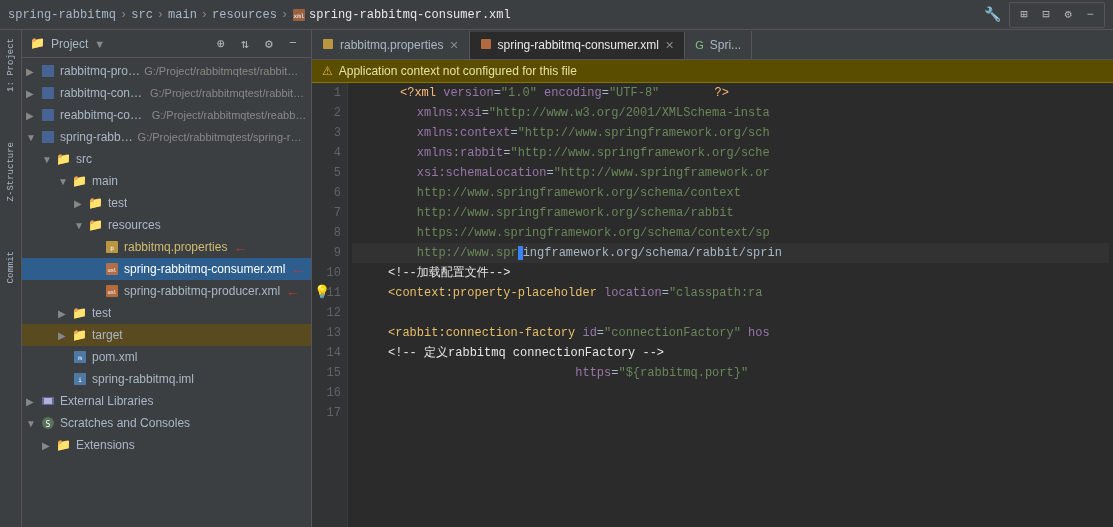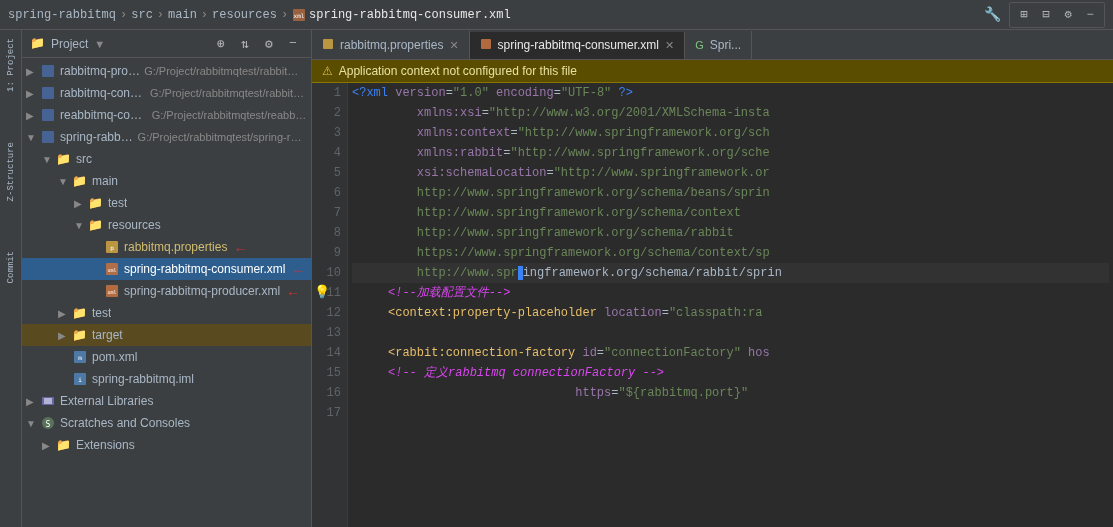--- a/index.html
+++ b/index.html
@@ -269,22 +269,22 @@
       font-size: 12px;
       line-height: 20px;
     }
     .code-line {
       height: 20px;
       white-space: nowrap;
       overflow: hidden;
     }
     .xml-attr { color: #9876aa; }
     .xml-val { color: #6a8759; }
-    .xml-comment { color: #d946ef; font-style: italic; }
-    .xml-decl { color: #3b82f6; }
+    .xml-comment { color: #e5e5e5; }
+    .xml-decl { color: #fdba74; margin-left: 48px; }
     .xml-bracket { color: #e8bf6a; }
     .xml-eq { color: #a9b7c6; }
     .xml-text { color: #a9b7c6; }
     .xml-url { color: #6a8759; }
     .cursor-line {
       background: #323232;
     }
 
     
     .icon-folder { color: #dcb67a; }
@@ -633,24 +633,20 @@
         <div class="code-line">
           <span class="xml-text">&nbsp;&nbsp;&nbsp;&nbsp;&nbsp;&nbsp;&nbsp;&nbsp;</span>
           <span class="xml-attr">xmlns:rabbit</span><span class="xml-eq">=</span><span class="xml-val">"http://www.springframework.org/sche</span>
         </div>
 
         <div class="code-line">
           <span class="xml-text">&nbsp;&nbsp;&nbsp;&nbsp;&nbsp;&nbsp;&nbsp;&nbsp;</span>
           <span class="xml-attr">xsi:schemaLocation</span><span class="xml-eq">=</span><span class="xml-val">"http://www.springframework.or</span>
         </div>
 
-        <div class="code-line">
-          <span class="xml-text">&nbsp;&nbsp;&nbsp;&nbsp;&nbsp;&nbsp;&nbsp;&nbsp;</span>
-          <span class="xml-url">http://www.springframework.org/schema/beans/sprin</span>
-        </div>
 
         <div class="code-line">
           <span class="xml-text">&nbsp;&nbsp;&nbsp;&nbsp;&nbsp;&nbsp;&nbsp;&nbsp;</span>
           <span class="xml-url">http://www.springframework.org/schema/context</span>
         </div>
 
         <div class="code-line">
           <span class="xml-text">&nbsp;&nbsp;&nbsp;&nbsp;&nbsp;&nbsp;&nbsp;&nbsp;</span>
           <span class="xml-url">http://www.springframework.org/schema/rabbit</span>
         </div>

